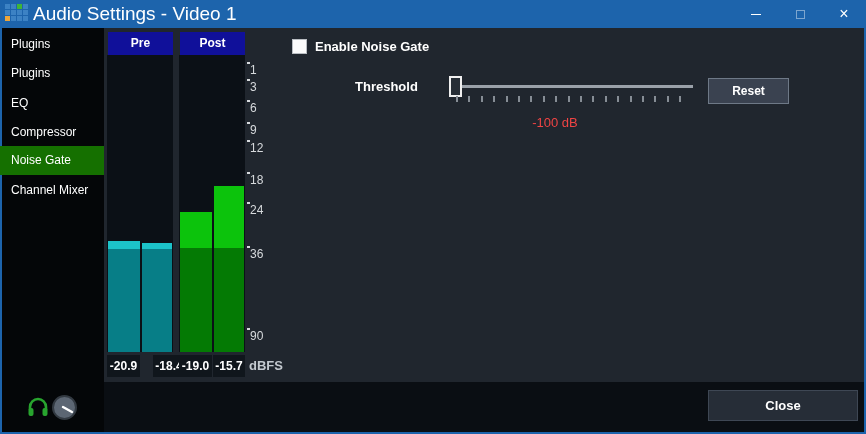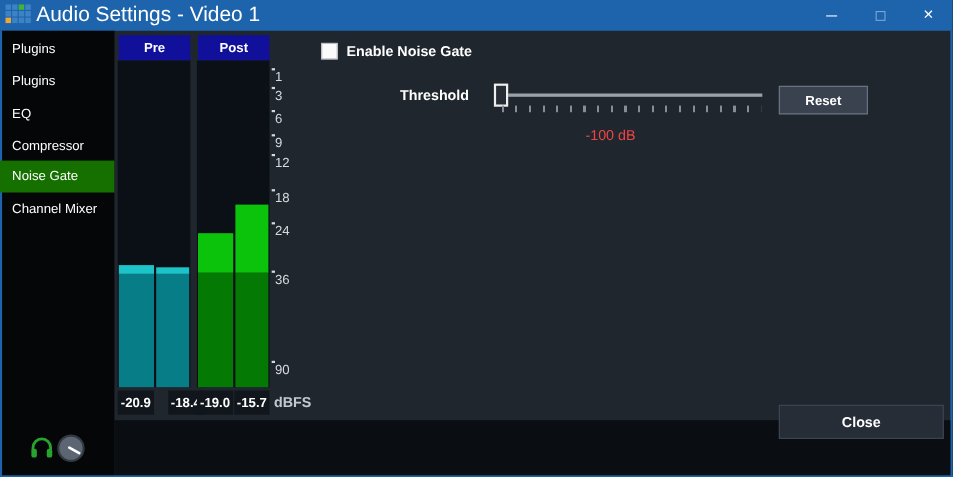--- a/index.html
+++ b/index.html
@@ -49,40 +49,40 @@
           color:#c3c9cf; font-size:13px; font-weight:bold; }
   .scale-num { position:absolute; left:250px; width:24px; height:14px; color:#d7dadd;
                font-size:12px; line-height:14px; }
   .scale-tick { position:absolute; left:247px; width:3px; height:2px; background:#d7dadd; }
 
   
   .checkbox { position:absolute; left:292px; top:39px; width:15px; height:15px;
               background:#fbfbfb; border:1px solid #b9bdc2; cursor:pointer; }
   .enable-label { position:absolute; left:315px; top:39px; height:16px; line-height:16px;
                   color:#ffffff; font-size:13px; font-weight:bold; }
-  .threshold-label { position:absolute; left:355px; top:79px; width:80px; text-align:center;
+  .threshold-label { position:absolute; left:355px; top:79px; width:80px; text-align:left;
                      color:#ffffff; font-size:13px; font-weight:bold; }
   .slider-track { position:absolute; left:455px; top:85px; width:238px; height:3px; background:#9aa1a9; }
   .slider-thumb { position:absolute; left:449px; top:76px; width:13px; height:21px;
                   background:#262d35; border:2px solid #efefef; cursor:pointer; }
   .slider-ticks { position:absolute; left:456px; top:96px; width:236px; height:6px;
                   background:repeating-linear-gradient(to right, #868d95 0 2px, transparent 2px 12.4px); }
   .slider-value { position:absolute; left:436px; top:115px; width:238px; text-align:center;
                   color:#ef4444; font-size:13px; }
   .reset-btn { position:absolute; left:708px; top:78px; width:81px; height:26px;
                background:#3a4250; border:1px solid #6e7987; color:#ffffff; font-size:12px;
                font-weight:bold; text-align:center; line-height:24px; cursor:pointer; }
 
   
   .bottom-strip { position:absolute; left:104px; top:382px; width:760px; height:50px; background:#0a0e13; }
   .headphones { position:absolute; left:27px; top:396px; width:22px; height:22px; cursor:pointer; }
   .knob { position:absolute; left:52px; top:395px; width:25px; height:25px; border-radius:50%;
           background:#5c6673; border:2px solid #323941; cursor:pointer; }
   .knob svg { position:absolute; left:0; top:0; }
-  .close-btn { position:absolute; left:708px; top:368px; width:150px; height:31px;
+  .close-btn { position:absolute; left:708px; top:390px; width:150px; height:31px;
                background:#262d37; border:1px solid #3e4754; color:#ffffff; font-size:13px;
                font-weight:bold; text-align:center; line-height:29px; cursor:pointer; }
 </style>
 </head>
 <body>
 
 <div class="window">
 
   <div class="titlebar">
     <div class="logo">

